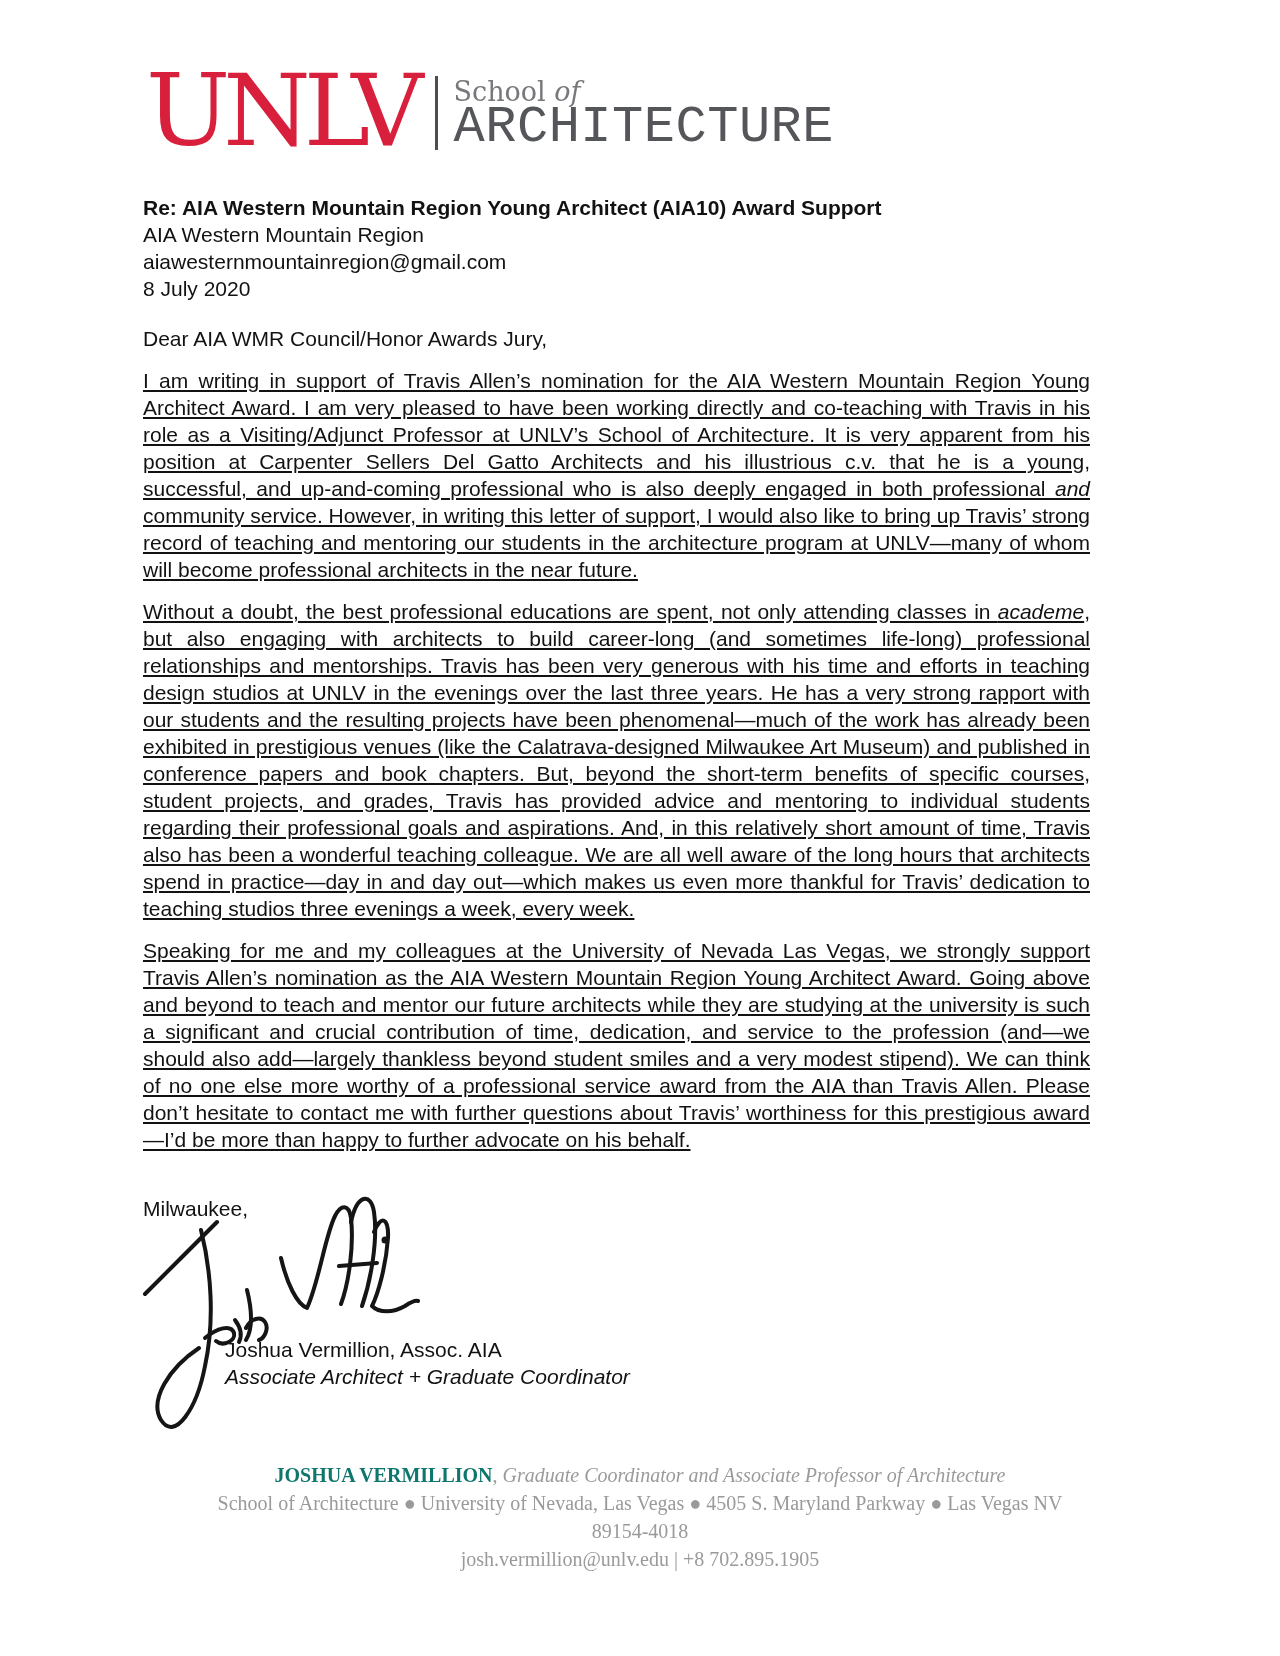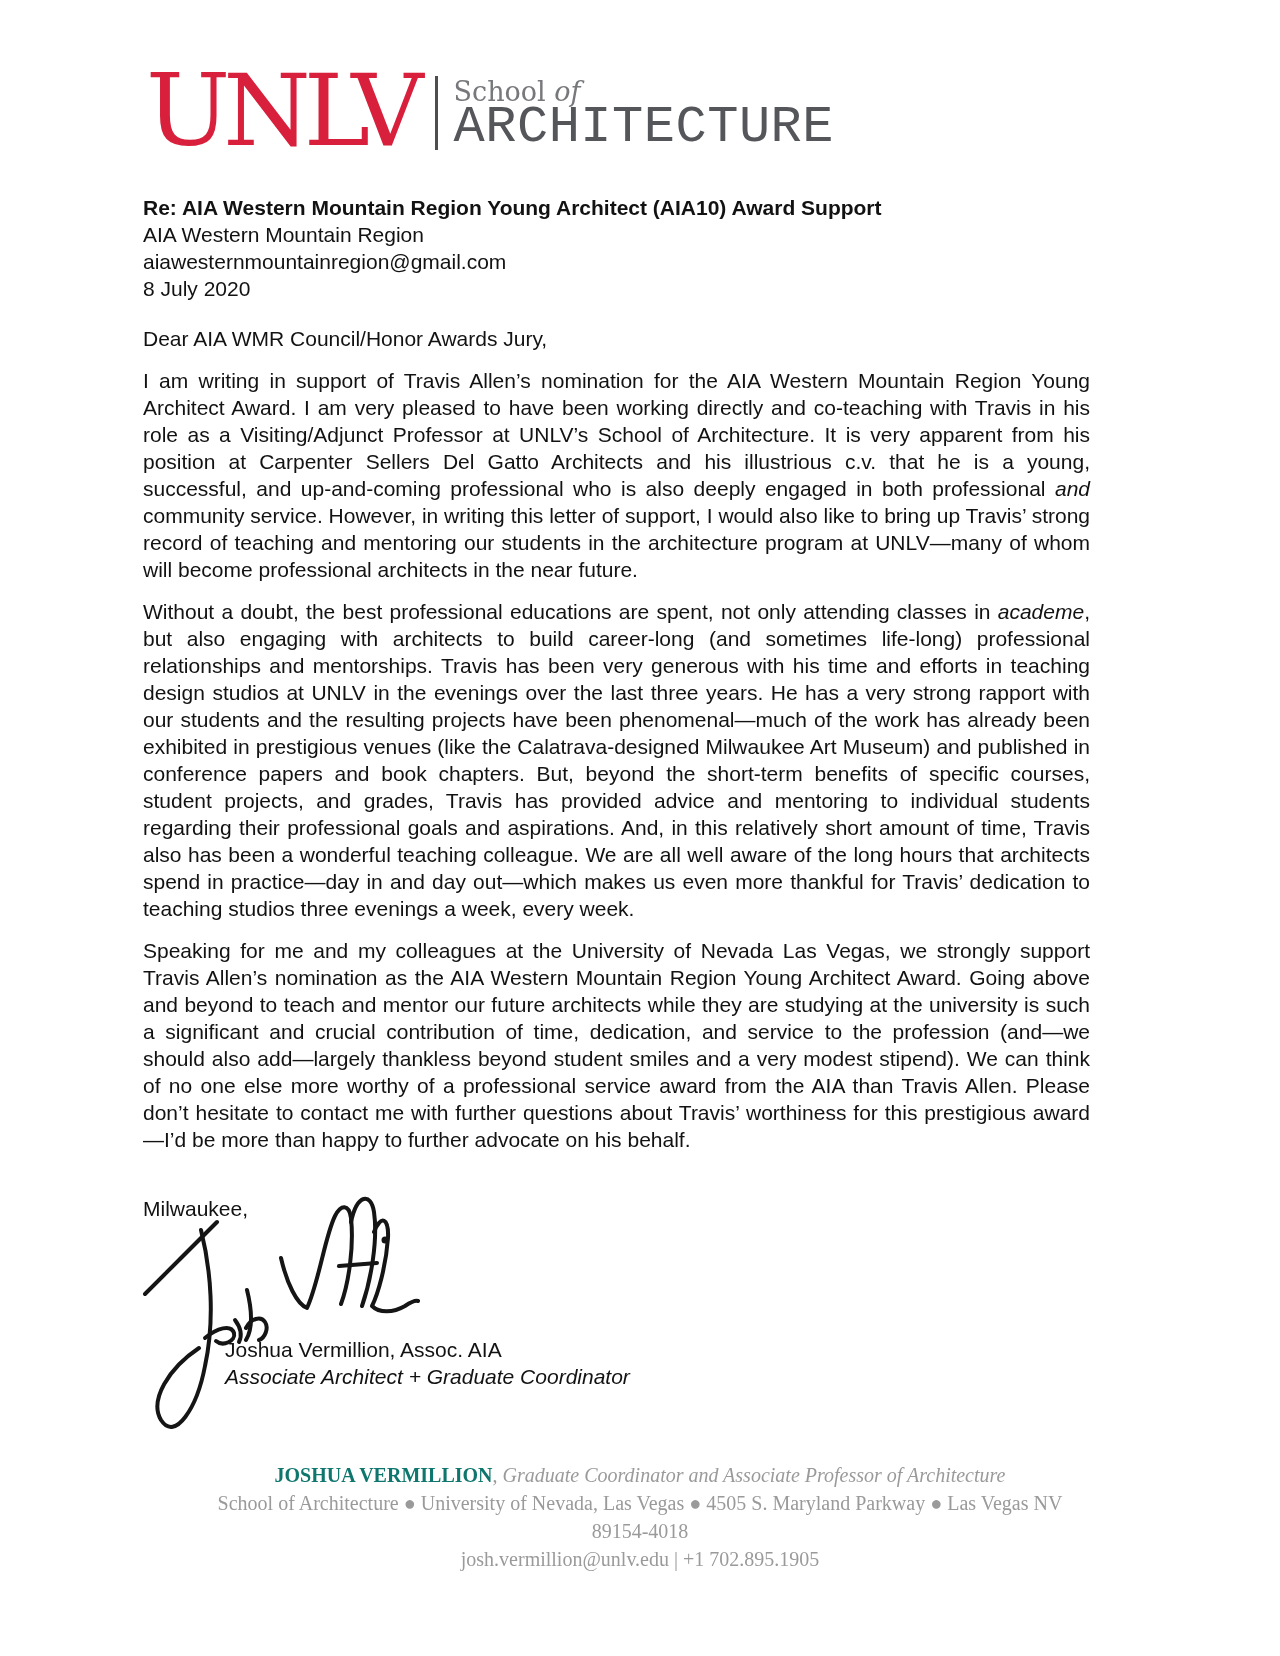--- a/index.html
+++ b/index.html
@@ -70,20 +70,21 @@
     line-height:27px;
   }
   .subject{font-weight:bold;}
   .hdr-line{line-height:27px;}
   .date-line{text-align:left;line-height:27px;}
   .greeting{margin-top:23px;}
   .para{
     margin-top:15px;
     text-align:justify;
     text-justify:inter-word;
+    text-decoration:underline;
   }
   .para em{font-style:italic;}
   
   .sig-section{position:relative;margin-top:42px;}
   .closing{line-height:27px;}
   .signature-svg{
     position:absolute;
     left:-8px;
     top:-25px;
     width:285px;
@@ -161,16 +162,16 @@
         <div class="sig-name">Joshua Vermillion, Assoc. AIA</div>
         <div class="sig-title">Associate Architect + Graduate Coordinator</div>
       </div>
     </div>
   </div>
 
   <div class="footer">
     <div><b>JOSHUA VERMILLION</b><span>, </span><i>Graduate Coordinator and Associate Professor of Architecture</i></div>
     <div>School of Architecture ● University of Nevada, Las Vegas ● 4505 S. Maryland Parkway ● Las Vegas NV</div>
     <div>89154-4018</div>
-    <div>josh.vermillion@unlv.edu | +1 702.895.1905</div>
+    <div>josh.vermillion@unlv.edu | +8 702.895.1905</div>
   </div>
 
 </div>
 
 </body></html>

